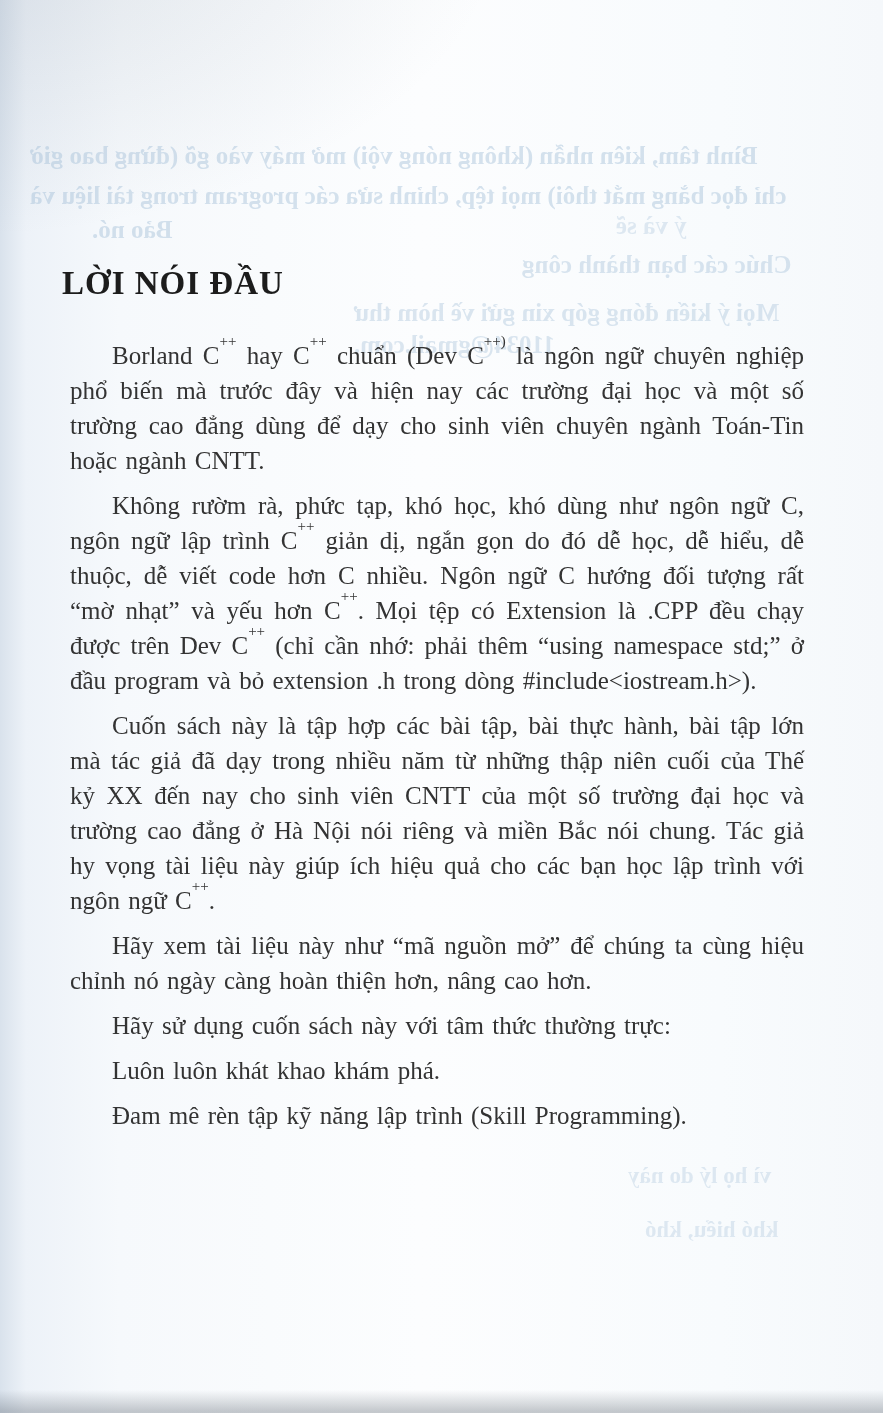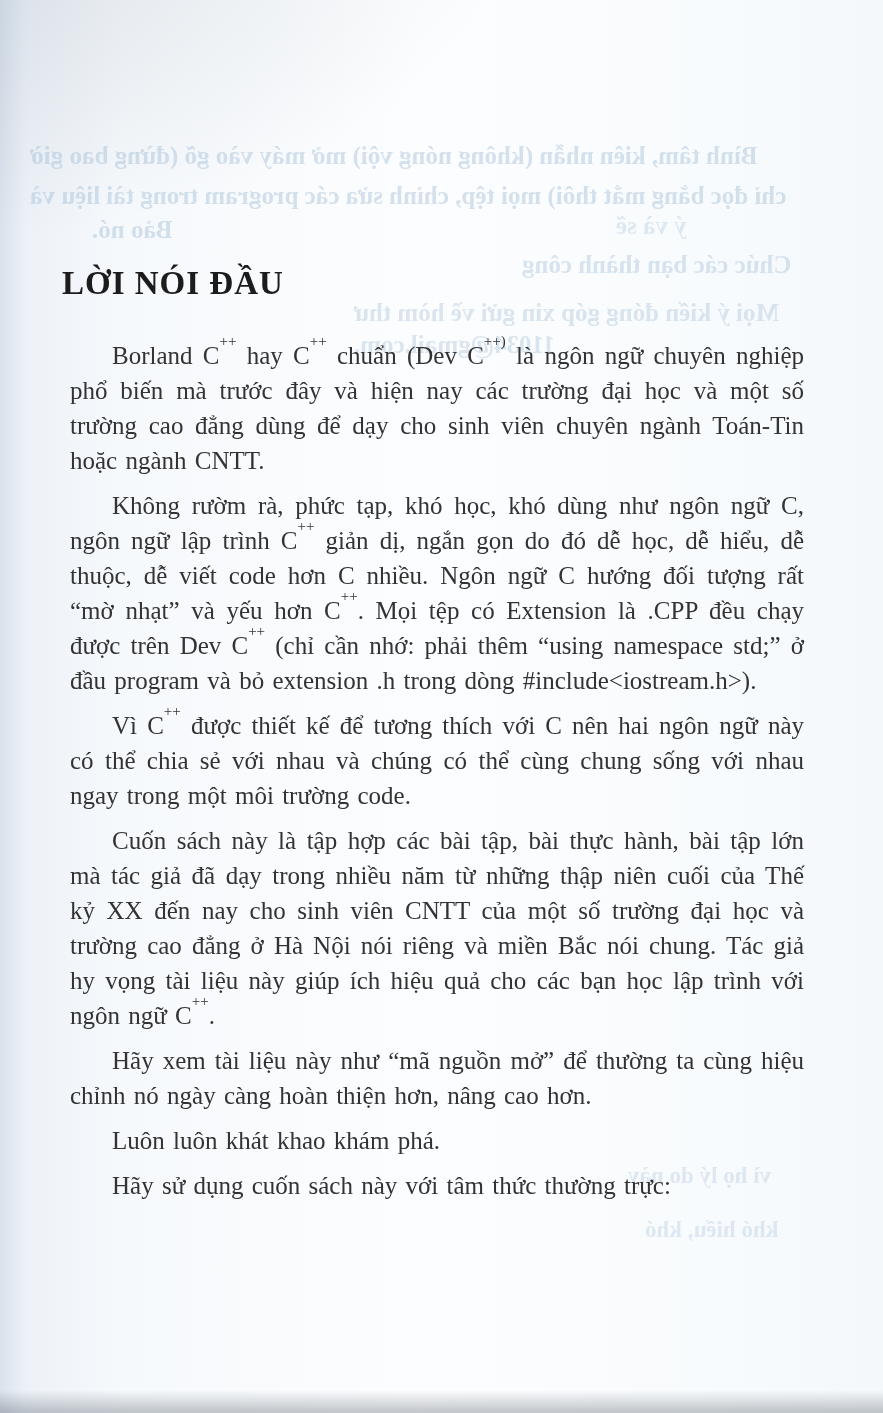--- a/index.html
+++ b/index.html
@@ -74,20 +74,20 @@
   <div class="bleed b6">Mọi ý kiến đóng góp xin gửi về hòm thư</div>
   <div class="bleed b7">11034@gmail.com.</div>
   <div class="bleed b8">vì họ lý do này</div>
   <div class="bleed b9">khó hiểu, khó</div>
 
   <h1 class="title">LỜI NÓI ĐẦU</h1>
 
   <div class="body-text">
     <p class="para rich">Borland C<sup>++</sup> hay C<sup>++</sup> chuẩn (Dev C<sup>++)</sup> là ngôn ngữ chuyên nghiệp phổ biến mà trước đây và hiện nay các trường đại học và một số trường cao đẳng dùng để dạy cho sinh viên chuyên ngành Toán-Tin hoặc ngành CNTT.</p>
     <p class="para rich">Không rườm rà, phức tạp, khó học, khó dùng như ngôn ngữ C, ngôn ngữ lập trình C<sup>++</sup> giản dị, ngắn gọn do đó dễ học, dễ hiểu, dễ thuộc, dễ viết code hơn C nhiều. Ngôn ngữ C hướng đối tượng rất “mờ nhạt” và yếu hơn C<sup>++</sup>. Mọi tệp có Extension là .CPP đều chạy được trên Dev C<sup>++</sup> (chỉ cần nhớ: phải thêm “using namespace std;” ở đầu program và bỏ extension .h trong dòng #include&lt;iostream.h&gt;).</p>
-    <p class="para rich">Vì C<sup>++</sup> được thiết kế để tương thích với C nên hai ngôn ngữ này có thể chia sẻ với nhau và chúng có thể cùng chung sống với nhau ngay trong một môi trường code.</p>
     <p class="para rich">Cuốn sách này là tập hợp các bài tập, bài thực hành, bài tập lớn mà tác giả đã dạy trong nhiều năm từ những thập niên cuối của Thế kỷ XX đến nay cho sinh viên CNTT của một số trường đại học và trường cao đẳng ở Hà Nội nói riêng và miền Bắc nói chung. Tác giả hy vọng tài liệu này giúp ích hiệu quả cho các bạn học lập trình với ngôn ngữ C<sup>++</sup>.</p>
-    <p class="para rich">Hãy xem tài liệu này như “mã nguồn mở” để thường ta cùng hiệu chỉnh nó ngày càng hoàn thiện hơn, nâng cao hơn.</p>
+    <p class="para rich">Hãy xem tài liệu này như “mã nguồn mở” để chúng ta cùng hiệu chỉnh nó ngày càng hoàn thiện hơn, nâng cao hơn.</p>
+    <p class="para rich">Hãy sử dụng cuốn sách này với tâm thức thường trực:</p>
     <p class="para rich">Luôn luôn khát khao khám phá.</p>
-    <p class="para rich">Hãy sử dụng cuốn sách này với tâm thức thường trực:</p>
+    <p class="para rich">Đam mê rèn tập kỹ năng lập trình (Skill Programming).</p>
   </div>
 
 </div>
 
 </body></html>

